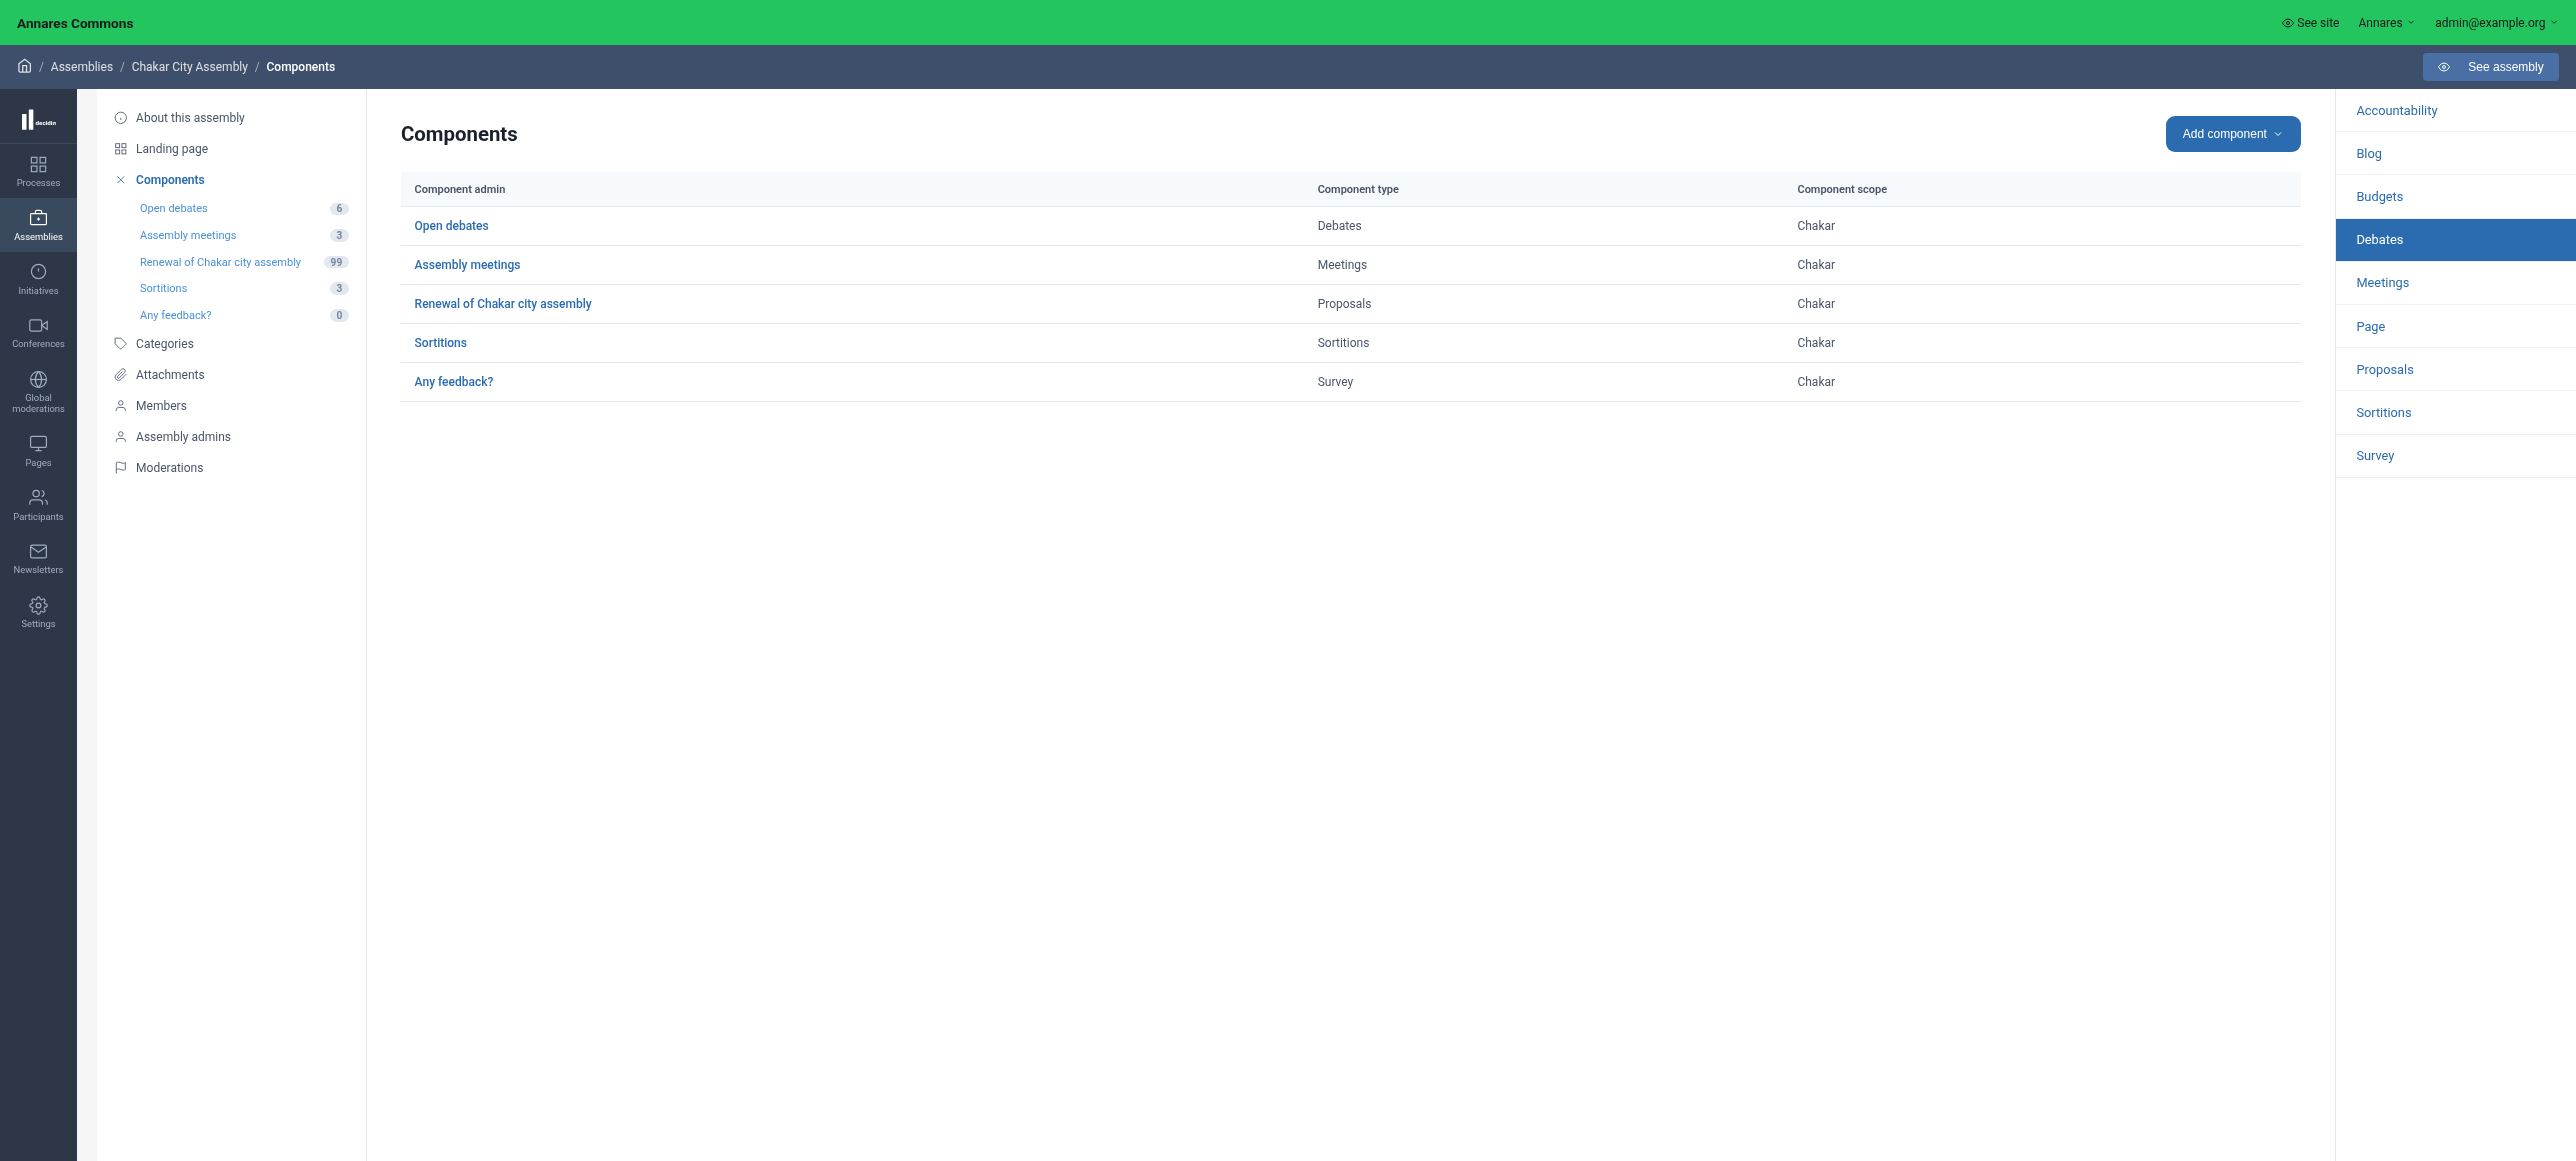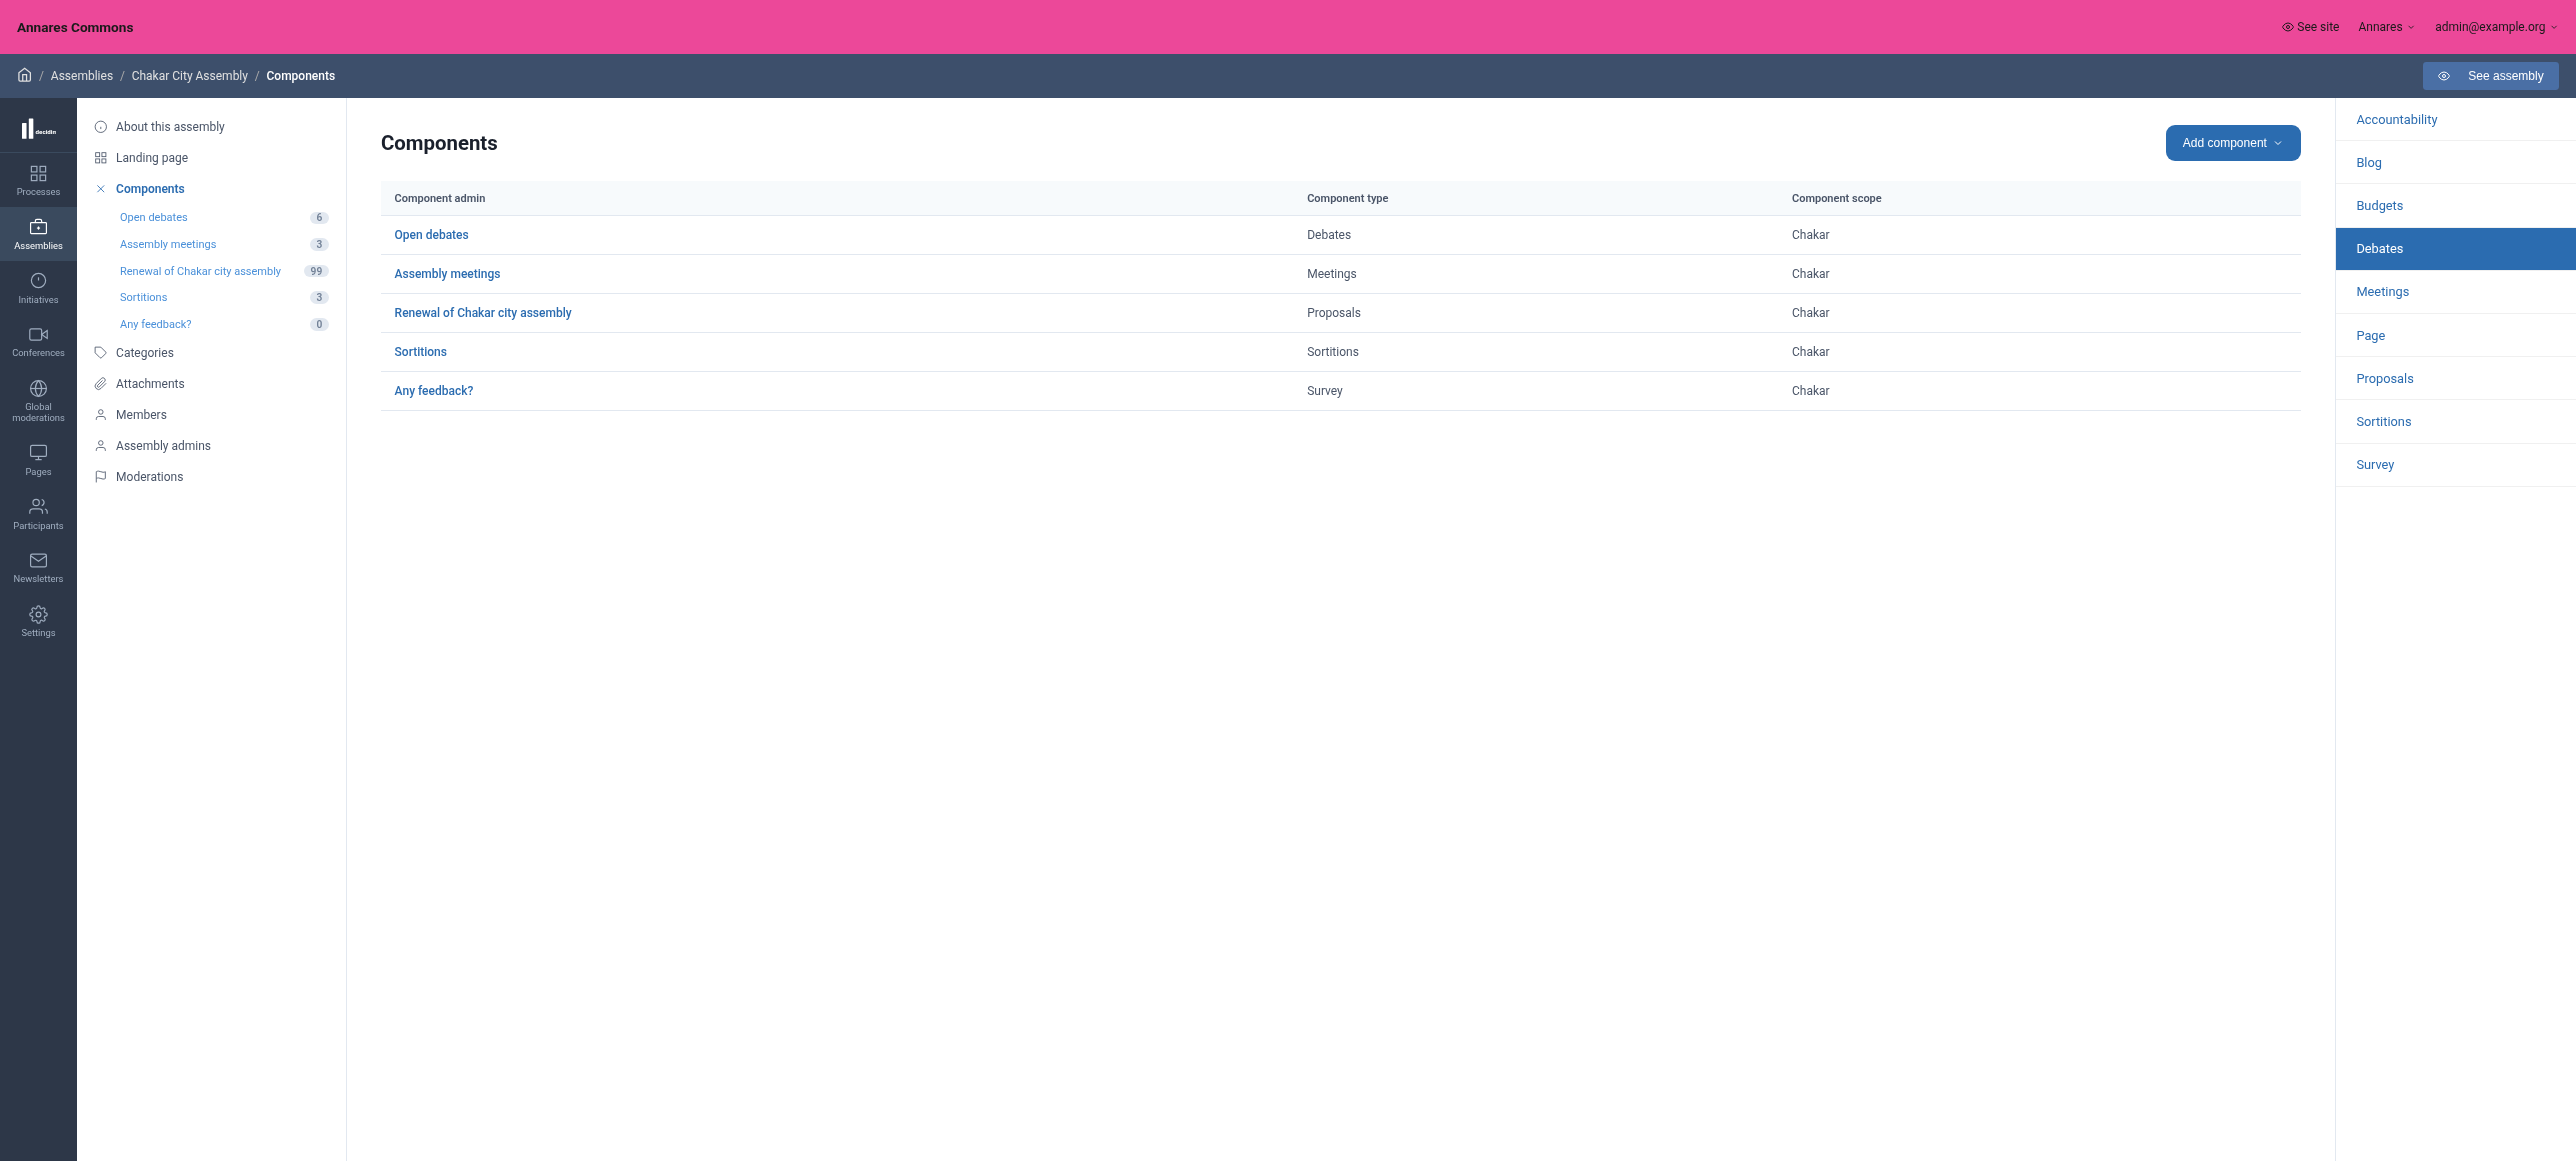--- a/index.html
+++ b/index.html
@@ -1,22 +1,22 @@
 <!DOCTYPE html>
 <html style="font-size:13.6px"><head>
   <meta charset="utf-8">
   <style>
     * { box-sizing: border-box; margin: 0; padding: 0; }
     body { font-family: -apple-system, BlinkMacSystemFont, 'Segoe UI', Roboto, sans-serif; font-size: 12px; background: #f5f5f5; display: flex; flex-direction: column; height: 100vh; overflow: hidden; }
 
     
     .top-bar {
-      background: #ec4899;
+      background: #22c55e;
       padding: 0 17px;
-      height: 54px;
+      height: 45px;
       display: flex;
       align-items: center;
       justify-content: space-between;
       flex-shrink: 0;
     }
     .top-bar-title {
       font-weight: 700;
       font-size: 13.6px;
       color: #1a1a1a;
     }
@@ -106,20 +106,21 @@
     .icon-sidebar-item svg { width: 19px; height: 19px; fill: none; stroke: currentColor; stroke-width: 1.5; }
 
     
     .nav-panel {
       width: 270px;
       background: #fff;
       border-right: 0.9px solid #e2e8f0;
       overflow-y: auto;
       flex-shrink: 0;
       padding: 13.6px 0;
+      margin-left: 20px;
     }
     .nav-panel-item {
       display: flex;
       align-items: center;
       padding: 8.5px 17px;
       color: #4a5568;
       cursor: pointer;
       font-size: 12px;
       gap: 8.5px;
     }

